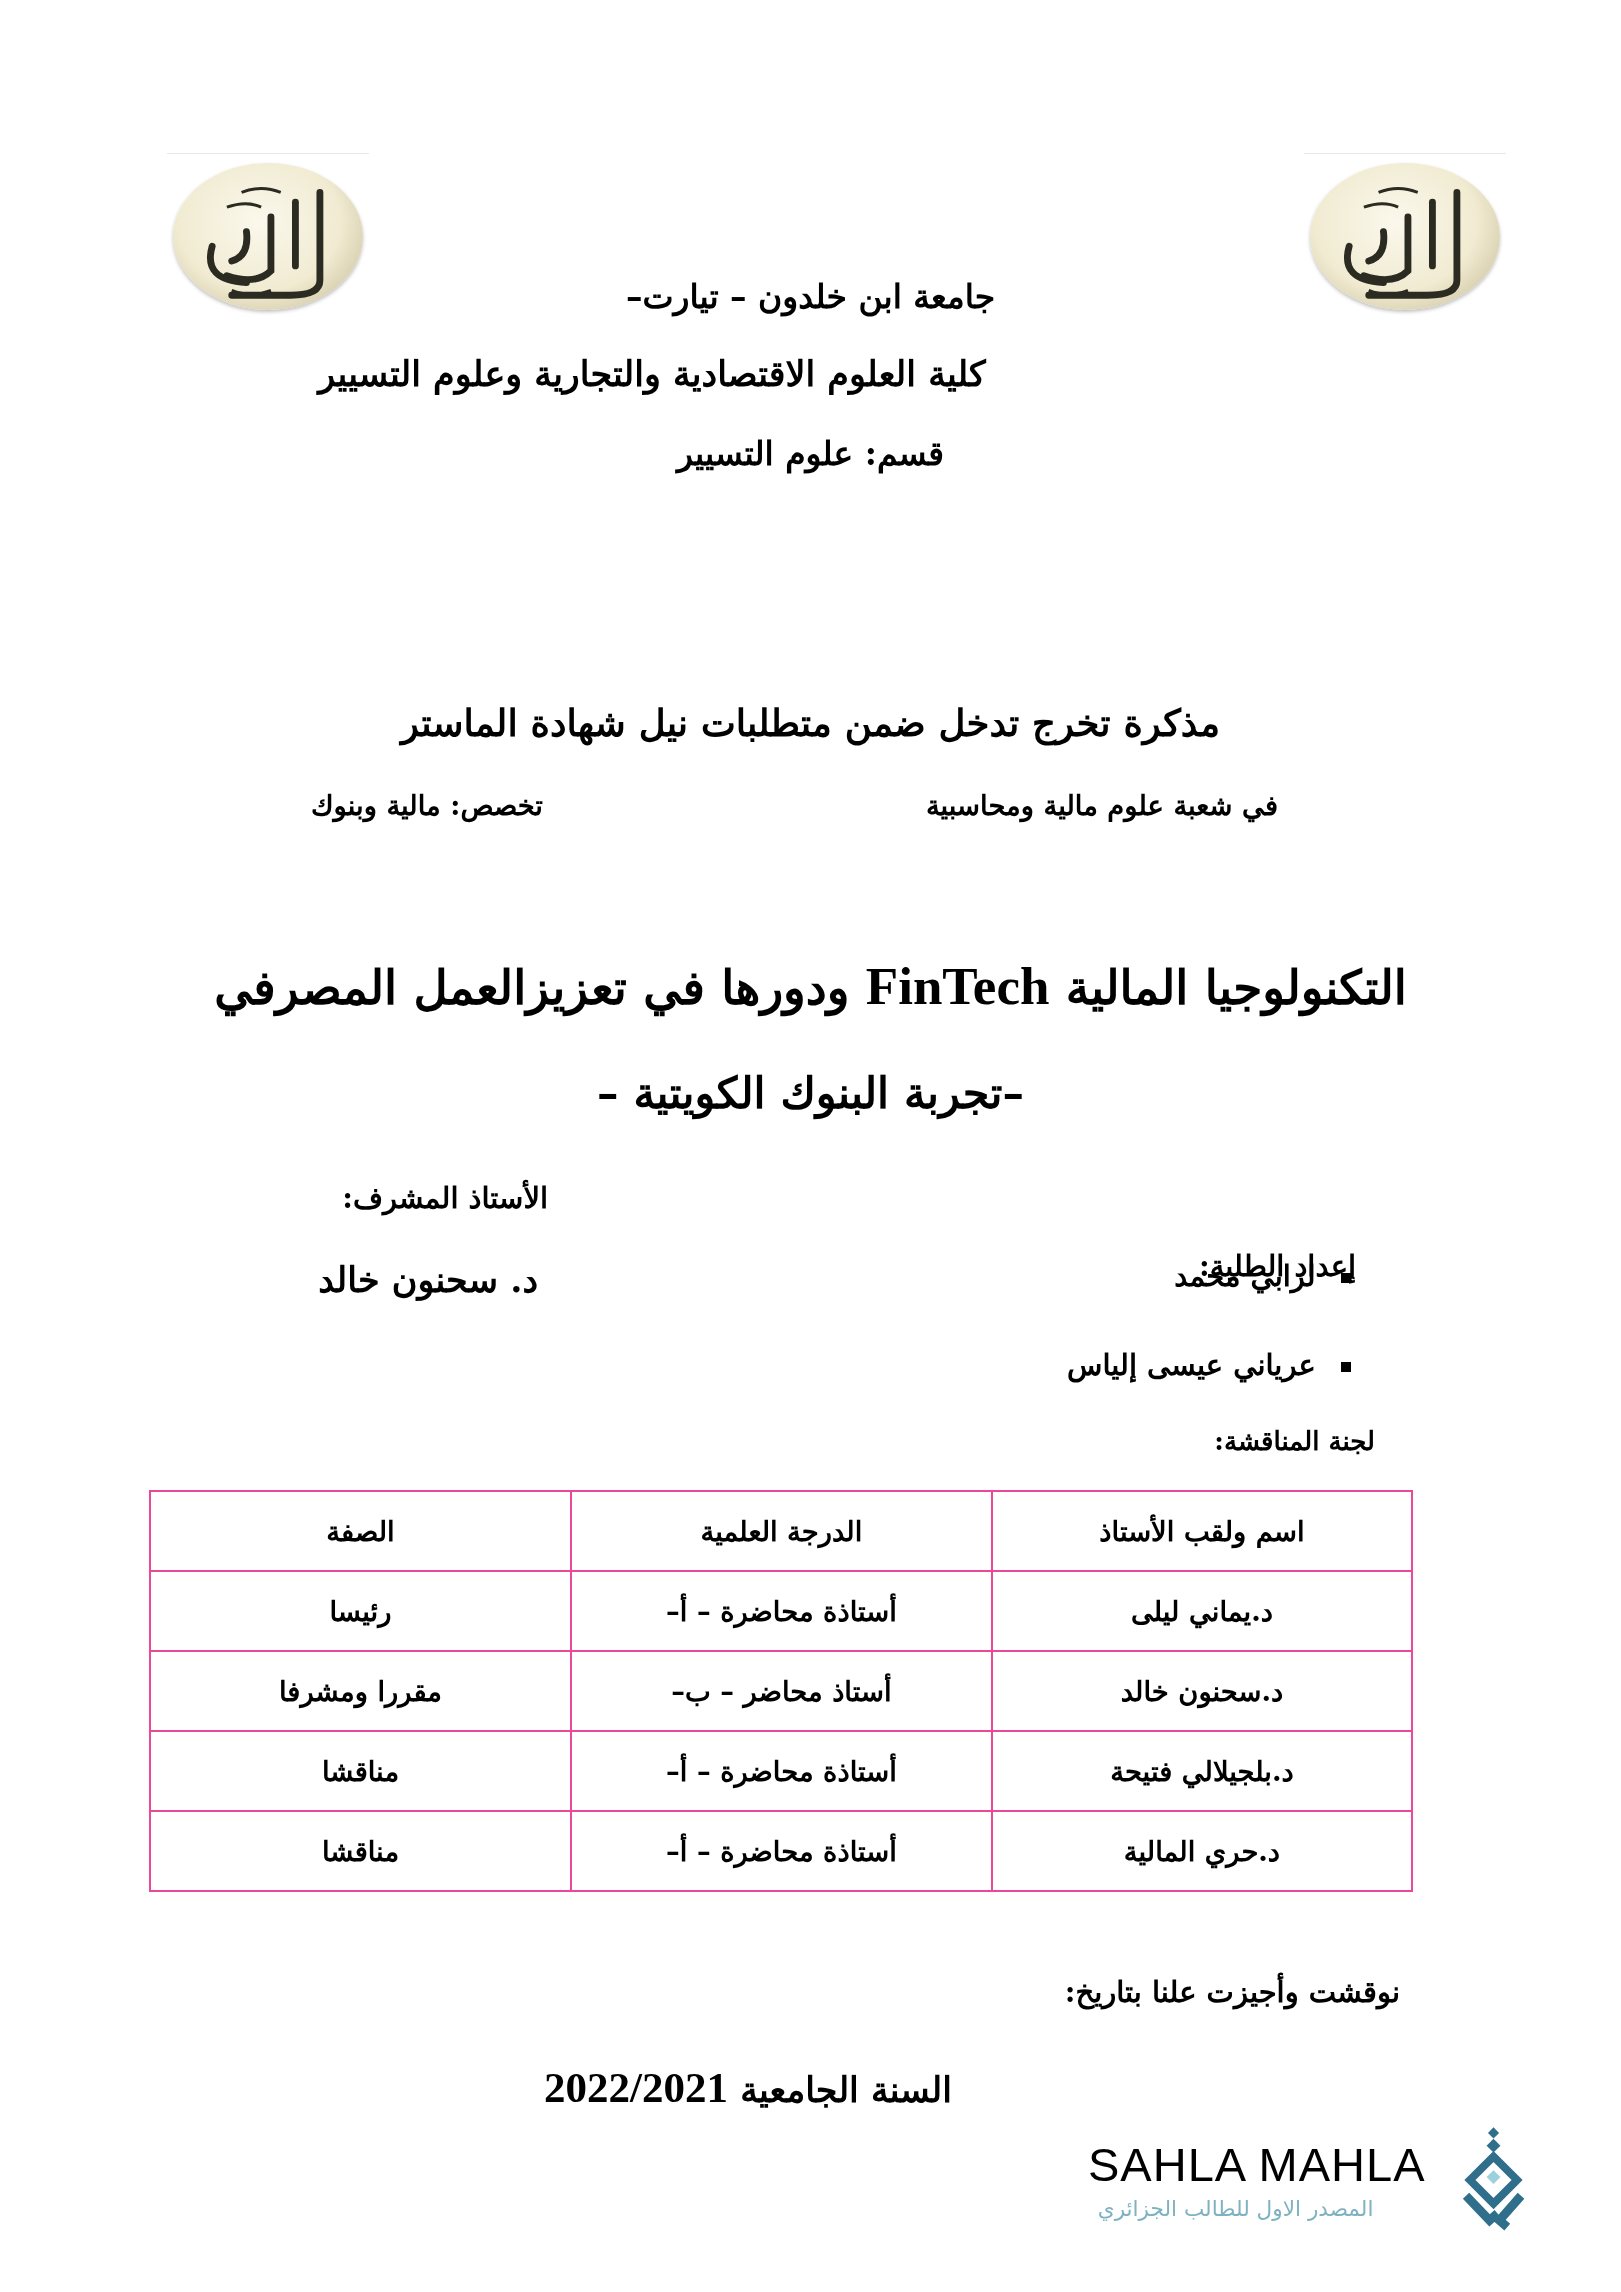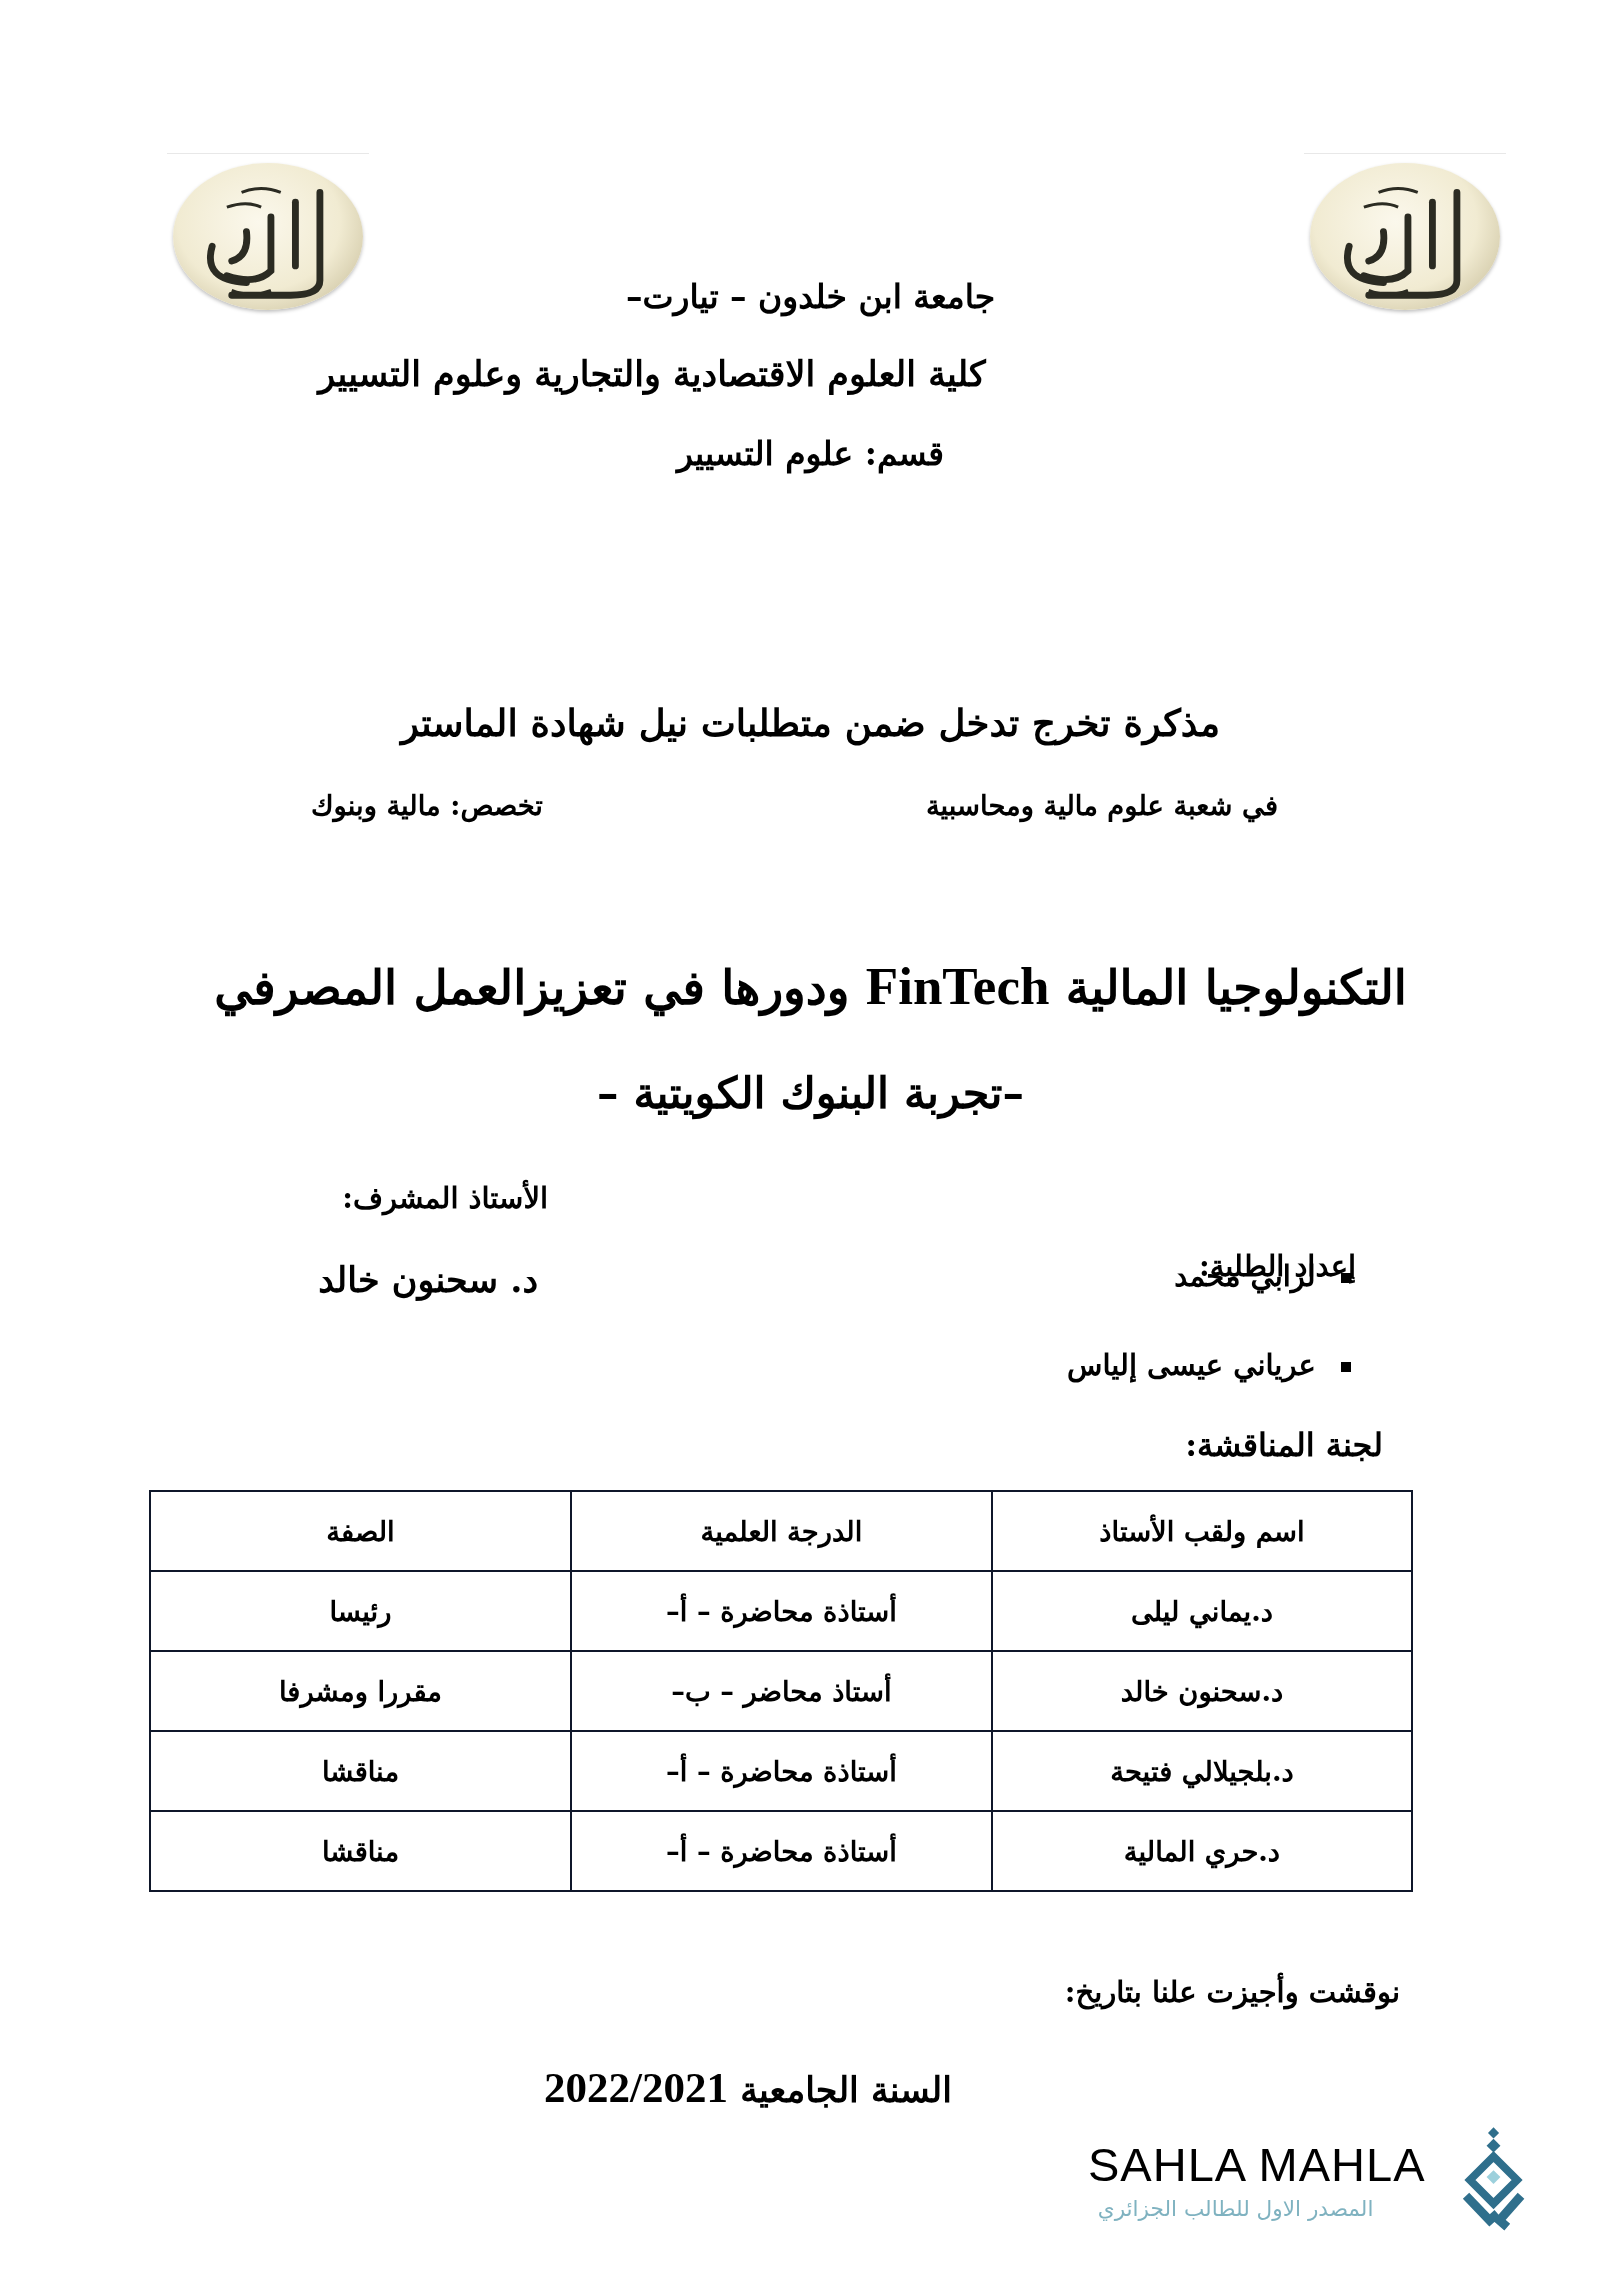--- a/index.html
+++ b/index.html
@@ -22,23 +22,23 @@
     .t-spec { top: 789px; right: 1078px; font-size: 27.4px; white-space: nowrap; }
     .t-title { top: 956px; left: 0; width: 1621px; font-size: 47px; }
     .t-title .latin { font-family: "Liberation Serif", serif; font-size: 53px; }
     .t-sub { top: 1068px; left: 0; width: 1621px; font-size: 43px; }
     .t-prep { top: 1249px; right: 265px; font-size: 29px; margin-left: 44px; }
     .t-sup { top: 1181px; right: 1073px; font-size: 29px; white-space: nowrap; }
     .t-st1 { top: 1259px; right: 270px; font-size: 29px; white-space: nowrap; }
     .t-supname { top: 1259px; right: 1083px; font-size: 35px; white-space: nowrap; }
     .t-st2 { top: 1348px; right: 270px; font-size: 29px; white-space: nowrap; }
     .bullet { display: inline-block; width: 9.8px; height: 9.8px; background: #000; margin-left: 25.5px; vertical-align: middle; }
-    .t-jury { top: 1426px; right: 238px; font-size: 32px; }
+    .t-jury { top: 1426px; right: 246px; font-size: 26px; }
     table.jury { position: absolute; top: 1490px; left: 149px; width: 1264px; border-collapse: collapse; direction: rtl; }
-    table.jury td, table.jury th { border: 2px solid #0f172a; height: 78px; text-align: center; font-size: 27.4px; font-weight: bold; padding: 0; }
+    table.jury td, table.jury th { border: 2px solid #ec4899; height: 78px; text-align: center; font-size: 27.4px; font-weight: bold; padding: 0; }
     table.jury .c1 { width: 420px; } table.jury .c2 { width: 421px; } table.jury .c3 { width: 421px; }
     .t-disc { top: 1975px; right: 221px; font-size: 29px; }
     .t-year { top: 2063px; left: 0; width: 1496px; font-size: 35px; box-sizing: border-box; }
     .t-year .latin { font-family: "Liberation Serif", serif; font-size: 43px; }
     .brand { top: 2127px; left: 1088px; width: 392px; height: 108px; direction: ltr; }
     .brand-name { position: absolute; left: 0; top: 9.8px; font-family: "Liberation Sans", sans-serif; font-size: 47px; color: #000000; letter-spacing: 1px; }
     .brand-tag { position: absolute; left: 9.8px; top: 69px; font-family: "DejaVu Sans", sans-serif; font-size: 21.6px; color: #7fb2c0; direction: rtl; }
     .brand-icon { position: absolute; left: 372px; top: 0; width: 69px; height: 108px; }
   </style>
 </head>

